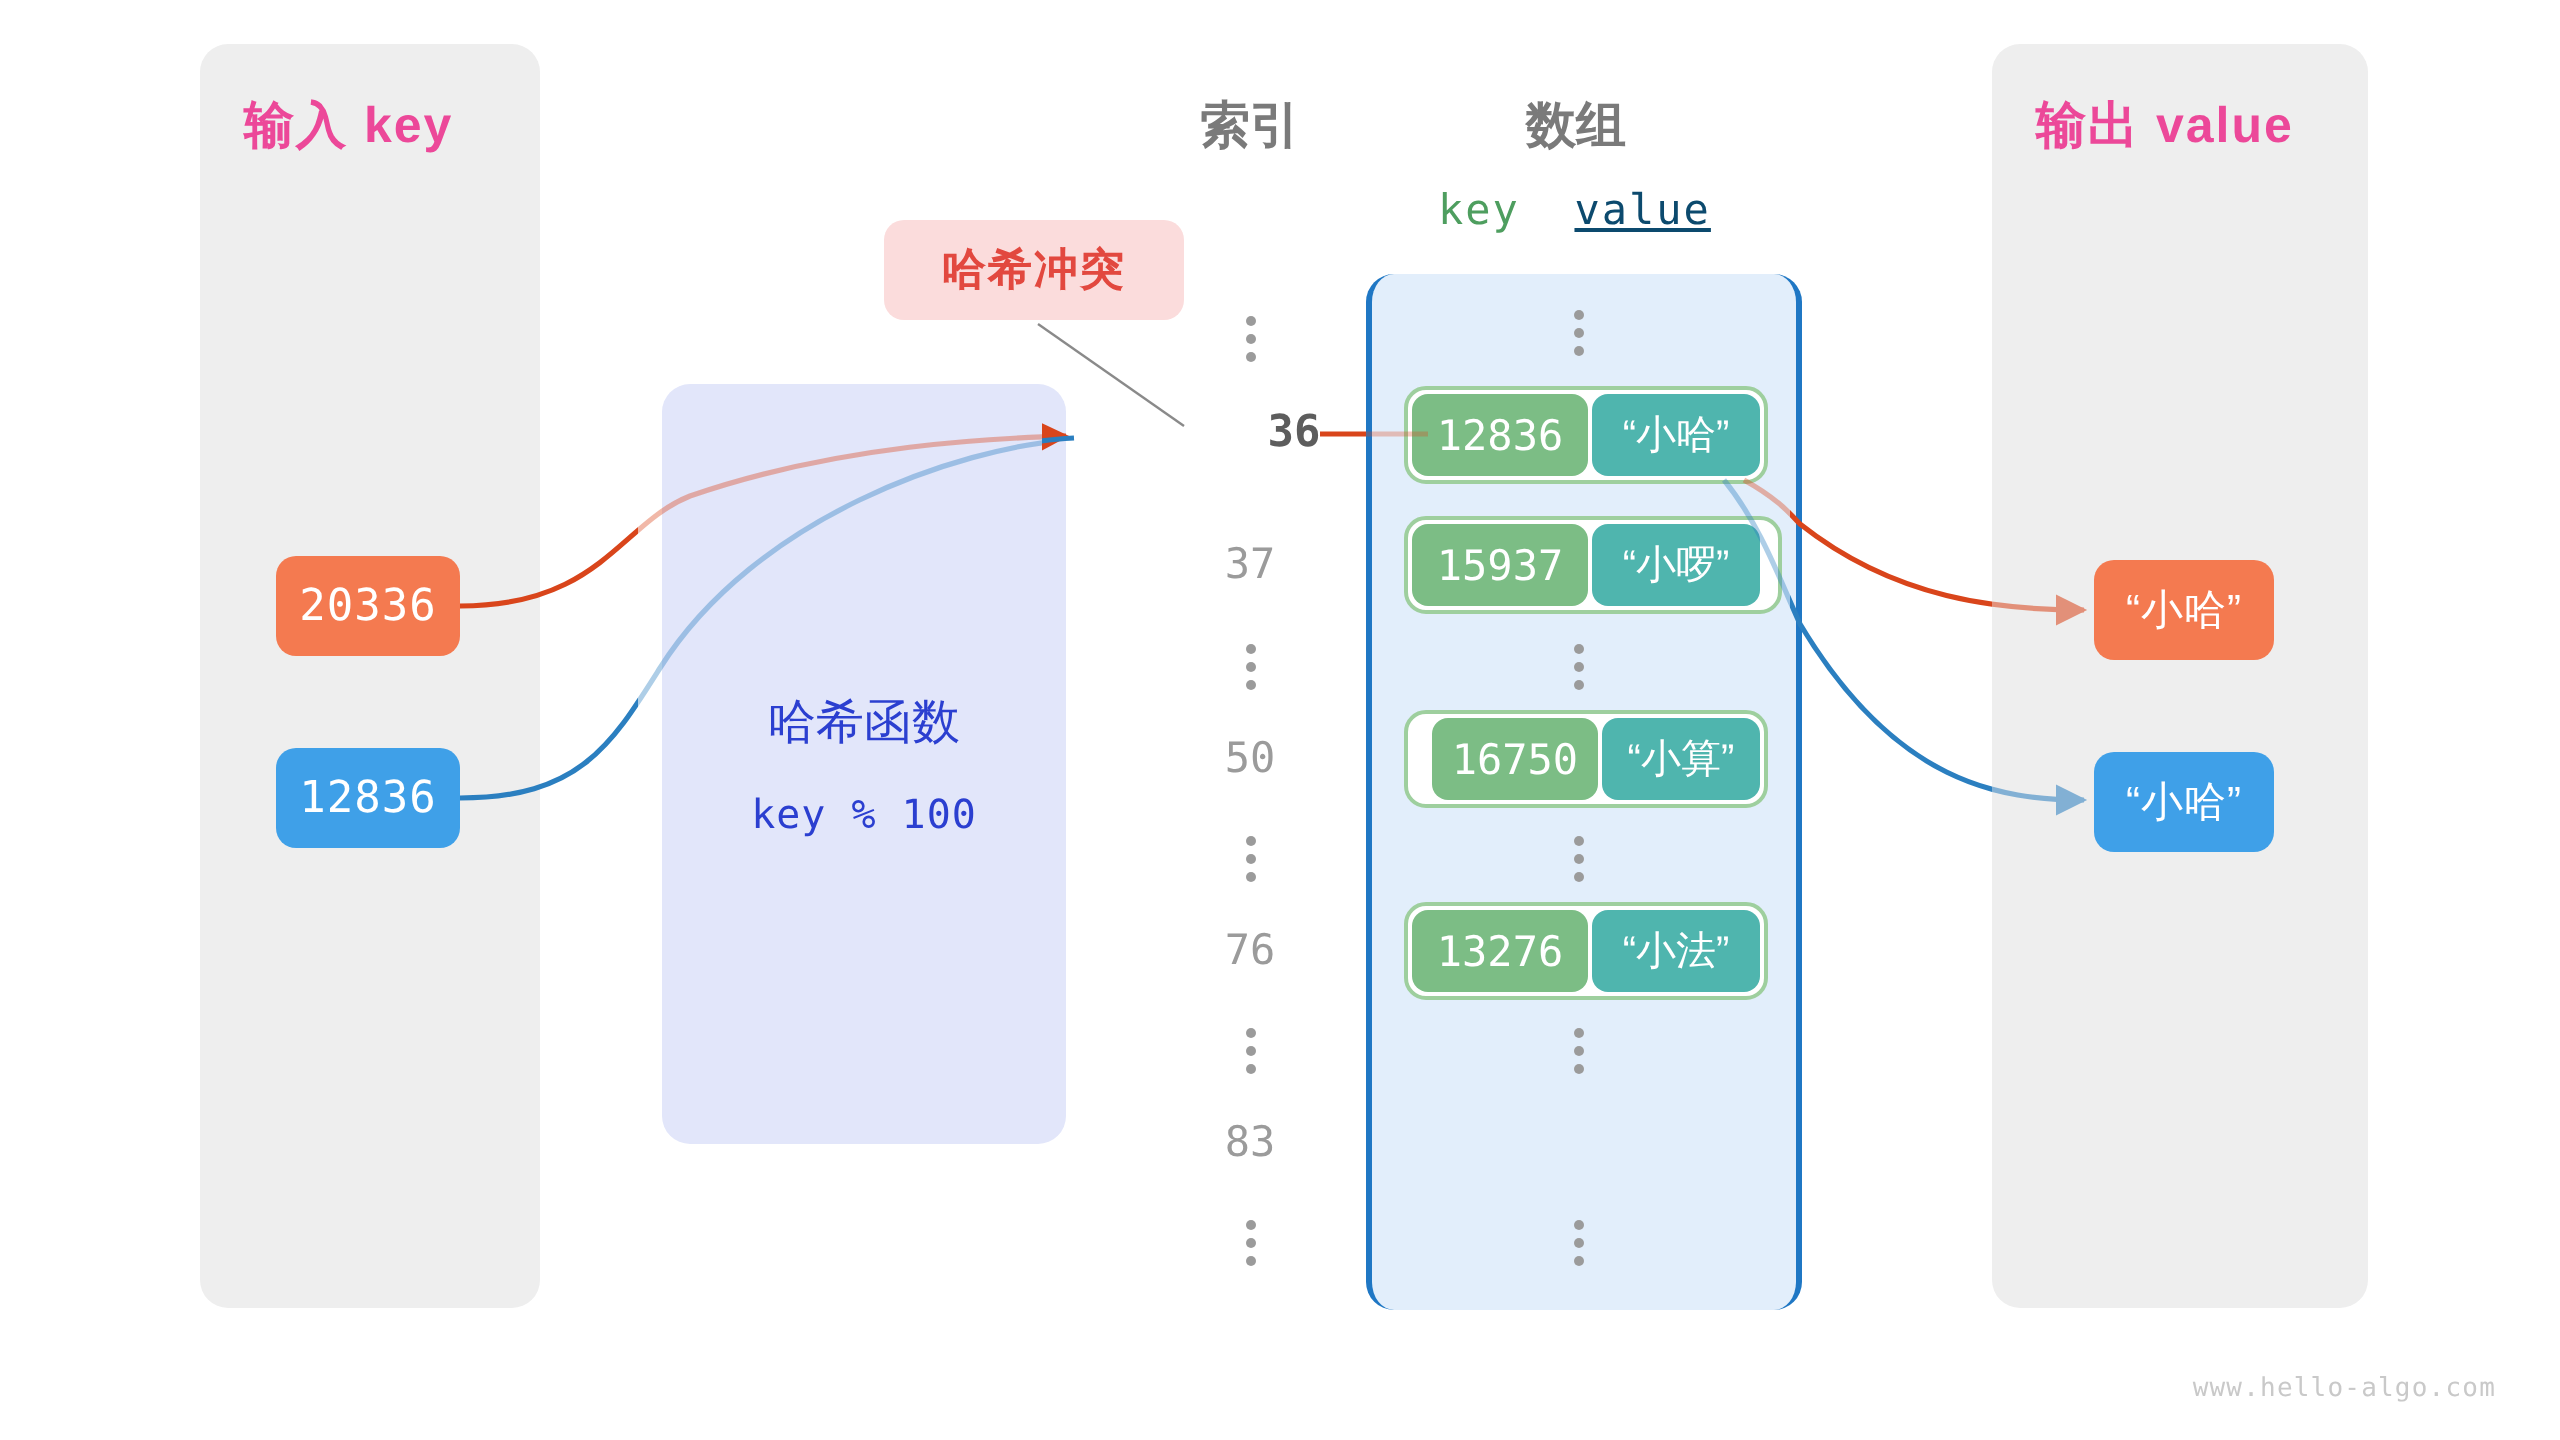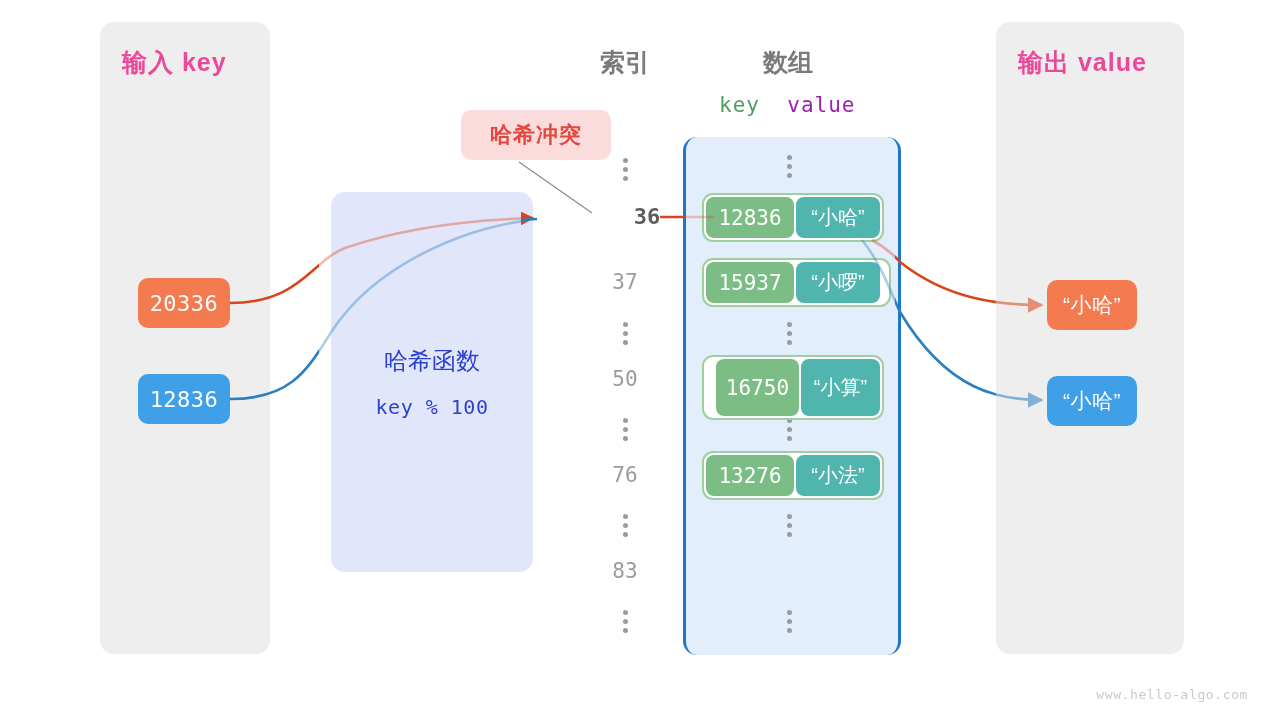--- a/index.html
+++ b/index.html
@@ -43,21 +43,21 @@
     text-align: center;
   }
   .kv-head {
     position: absolute;
     font-family: "DejaVu Sans Mono", "Liberation Mono", monospace;
     font-size: 21px;
     white-space: nowrap;
     letter-spacing: 1px;
   }
   .kv-head .k { color: #4e9e5f; }
-  .kv-head .v { color: #a21caf; }
+  .kv-head .v { color: #0c4a6e; text-decoration: underline; }
 
   
   .pill {
     position: absolute;
     border-radius: 10px;
     color: #ffffff;
     display: flex;
     align-items: center;
     justify-content: center;
     font-family: "DejaVu Sans Mono", "Liberation Mono", monospace;
@@ -217,21 +217,21 @@
   </div>
   <div class="pill blue" style="left:138px; top:374px; width:92px; height:50px;">
     <span>12836</span>
   </div>
 
   <div class="hashbox" style="left:319px; top:192px; width:202px; height:380px;margin-left:12px;">
     <div class="title">哈希函数</div>
     <div class="expr">key % 100</div>
   </div>
 
-  <div class="badge" style="left:442px; top:110px; width:150px; height:50px;margin-left:19px;">
+  <div class="badge" style="left:442px; top:110px; width:150px; height:50px;">
     <span>哈希冲突</span>
   </div>
 
   <div class="col-head" style="left:575px; top:46px; width:100px;">索引</div>
   <div class="col-head" style="left:738px; top:46px; width:100px;">数组</div>
   <div class="kv-head" style="left:719px; top:93px;">
     <span class="k">key</span><span>&nbsp;&nbsp;</span><span class="v">value</span>
   </div>
 
   <div class="vdots" style="left:590px; top:158px;">
@@ -294,21 +294,21 @@
     </div>
 
   <div class="pair" style="left:702px; top:193px; width:182px; height:49px;">
     <div class="cell key">12836</div>
     <div class="cell val">“小哈”</div>
   </div>
   <div class="pair" style="left:702px; top:258px; width:189px; height:49px;">
     <div class="cell key">15937</div>
     <div class="cell val">“小啰”</div>
   </div>
-  <div class="pair" style="left:702px; top:355px; width:182px; height:65px;padding-left:12px;">
+  <div class="pair" style="left:702px; top:355px; width:182px; height:49px;padding-left:12px;">
     <div class="cell key">16750</div>
     <div class="cell val">“小算”</div>
   </div>
   <div class="pair" style="left:702px; top:451px; width:182px; height:49px;">
     <div class="cell key">13276</div>
     <div class="cell val">“小法”</div>
   </div>
 
   <div class="panel" style="left:996px; top:22px; width:188px; height:632px;"></div>
   <div class="panel-title" style="left:1018px; top:46px;">输出 value</div>

